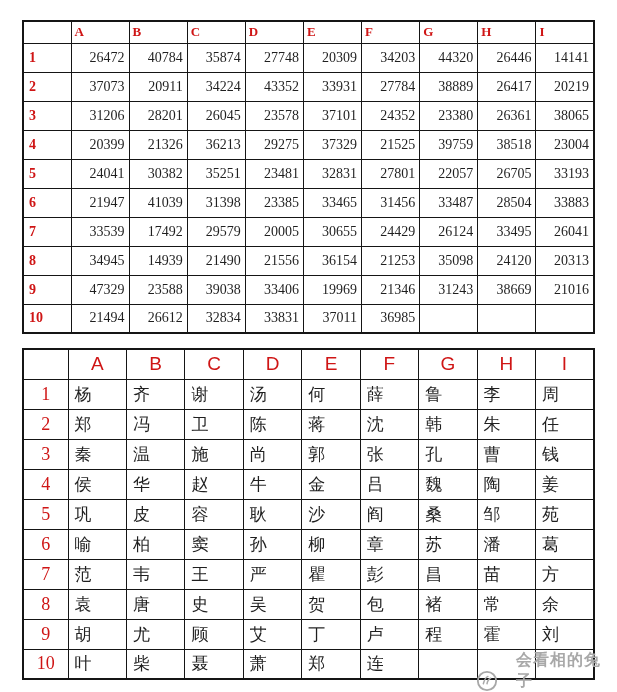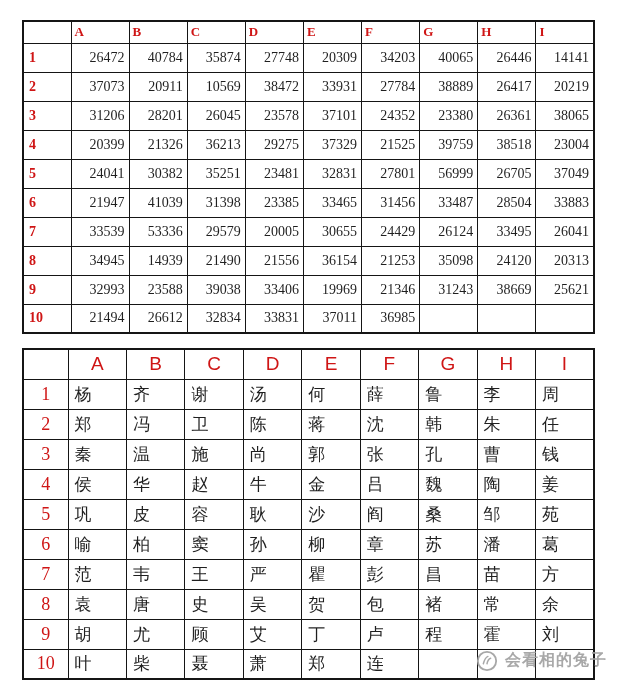--- a/index.html
+++ b/index.html
@@ -15,21 +15,21 @@
   #numTable td.rowlabel{color:var(--red,#cf1515);font-weight:bold;font-size:14px;text-align:left;padding-left:5px;}
   #numTable td.val{text-align:right;padding-right:4px;font-size:14px;color:var(--text,#1f1f1f);}
 
   #nameTable{left:22px;top:348px;width:573px;border:2px solid var(--border,#151515);}
   #nameTable tr{height:30px;}
   #nameTable th{color:var(--red,#cf1515);font-size:19px;font-weight:normal;
                 font-family:"Liberation Sans","DejaVu Sans",sans-serif;text-align:center;padding:0;}
   #nameTable td.rowlabel{color:var(--red,#cf1515);font-size:18px;text-align:center;}
   #nameTable td.val{text-align:left;padding-left:6px;font-size:17px;color:var(--text,#1f1f1f);}
 
-  .watermark{position:absolute;left:476px;top:650px;display:flex;align-items:flex-start;gap:7px;
+  .watermark{position:absolute;left:476px;top:650px;display:flex;align-items:flex-end;gap:18px;
              color:var(--wm,#a8a8a8);pointer-events:none;}
   .wm-logo{display:inline-block;width:22px;height:22px;}
   .wm-text{font-size:16px;font-weight:bold;letter-spacing:1px;
            font-family:"Liberation Sans","DejaVu Sans",sans-serif;}
 </style>
 </head>
 <body>
 
 <div class="stage">
 
@@ -62,30 +62,30 @@
       </thead>
     <tbody>
         <tr>
           <td class="rowlabel">1</td>
           <td class="val">26472</td>
           <td class="val">40784</td>
           <td class="val">35874</td>
           <td class="val">27748</td>
           <td class="val">20309</td>
           <td class="val">34203</td>
-          <td class="val">40065</td>
+          <td class="val">44320</td>
           <td class="val">26446</td>
           <td class="val">14141</td>
         </tr>
         <tr>
           <td class="rowlabel">2</td>
           <td class="val">37073</td>
           <td class="val">20911</td>
-          <td class="val">10569</td>
-          <td class="val">38472</td>
+          <td class="val">34224</td>
+          <td class="val">43352</td>
           <td class="val">33931</td>
           <td class="val">27784</td>
           <td class="val">38889</td>
           <td class="val">26417</td>
           <td class="val">20219</td>
         </tr>
         <tr>
           <td class="rowlabel">3</td>
           <td class="val">31206</td>
           <td class="val">28201</td>
@@ -110,40 +110,40 @@
           <td class="val">23004</td>
         </tr>
         <tr>
           <td class="rowlabel">5</td>
           <td class="val">24041</td>
           <td class="val">30382</td>
           <td class="val">35251</td>
           <td class="val">23481</td>
           <td class="val">32831</td>
           <td class="val">27801</td>
-          <td class="val">56999</td>
+          <td class="val">22057</td>
           <td class="val">26705</td>
-          <td class="val">37049</td>
+          <td class="val">33193</td>
         </tr>
         <tr>
           <td class="rowlabel">6</td>
           <td class="val">21947</td>
           <td class="val">41039</td>
           <td class="val">31398</td>
           <td class="val">23385</td>
           <td class="val">33465</td>
           <td class="val">31456</td>
           <td class="val">33487</td>
           <td class="val">28504</td>
           <td class="val">33883</td>
         </tr>
         <tr>
           <td class="rowlabel">7</td>
           <td class="val">33539</td>
-          <td class="val">53336</td>
+          <td class="val">17492</td>
           <td class="val">29579</td>
           <td class="val">20005</td>
           <td class="val">30655</td>
           <td class="val">24429</td>
           <td class="val">26124</td>
           <td class="val">33495</td>
           <td class="val">26041</td>
         </tr>
         <tr>
           <td class="rowlabel">8</td>
@@ -152,29 +152,29 @@
           <td class="val">21490</td>
           <td class="val">21556</td>
           <td class="val">36154</td>
           <td class="val">21253</td>
           <td class="val">35098</td>
           <td class="val">24120</td>
           <td class="val">20313</td>
         </tr>
         <tr>
           <td class="rowlabel">9</td>
-          <td class="val">32993</td>
+          <td class="val">47329</td>
           <td class="val">23588</td>
           <td class="val">39038</td>
           <td class="val">33406</td>
           <td class="val">19969</td>
           <td class="val">21346</td>
           <td class="val">31243</td>
           <td class="val">38669</td>
-          <td class="val">25621</td>
+          <td class="val">21016</td>
         </tr>
         <tr>
           <td class="rowlabel">10</td>
           <td class="val">21494</td>
           <td class="val">26612</td>
           <td class="val">32834</td>
           <td class="val">33831</td>
           <td class="val">37011</td>
           <td class="val">36985</td>
           <td class="val"></td>

